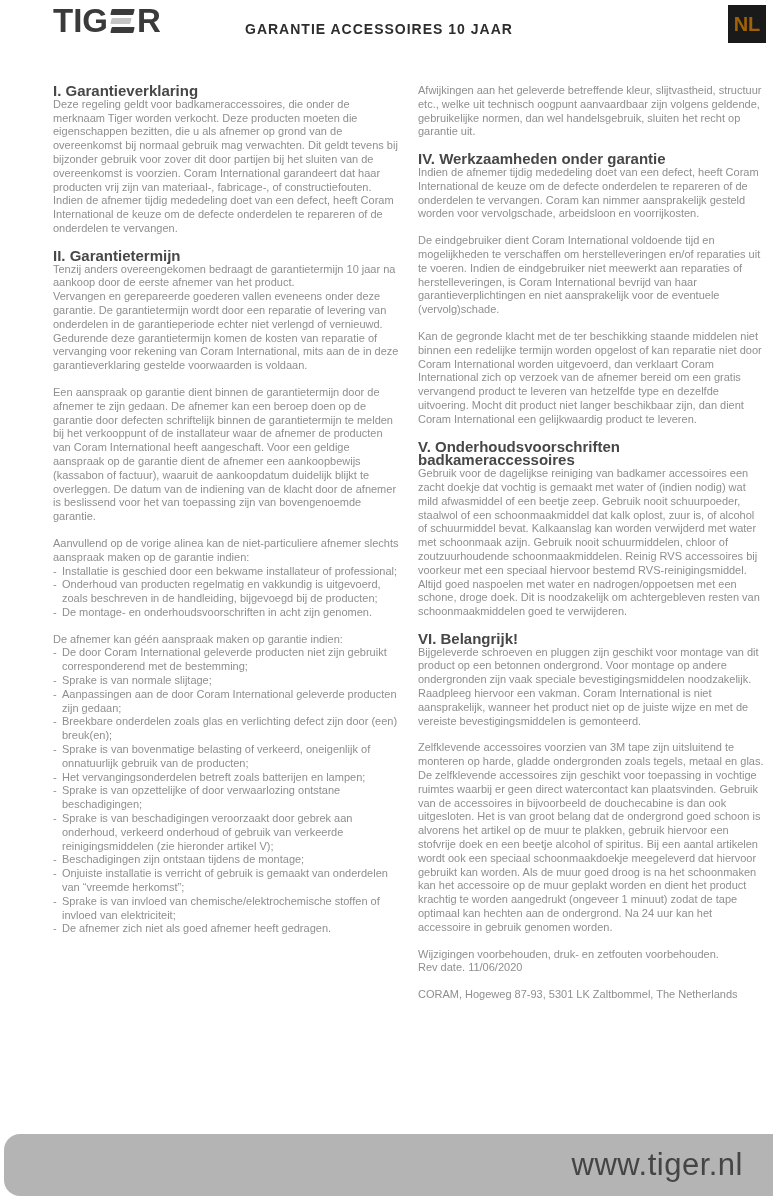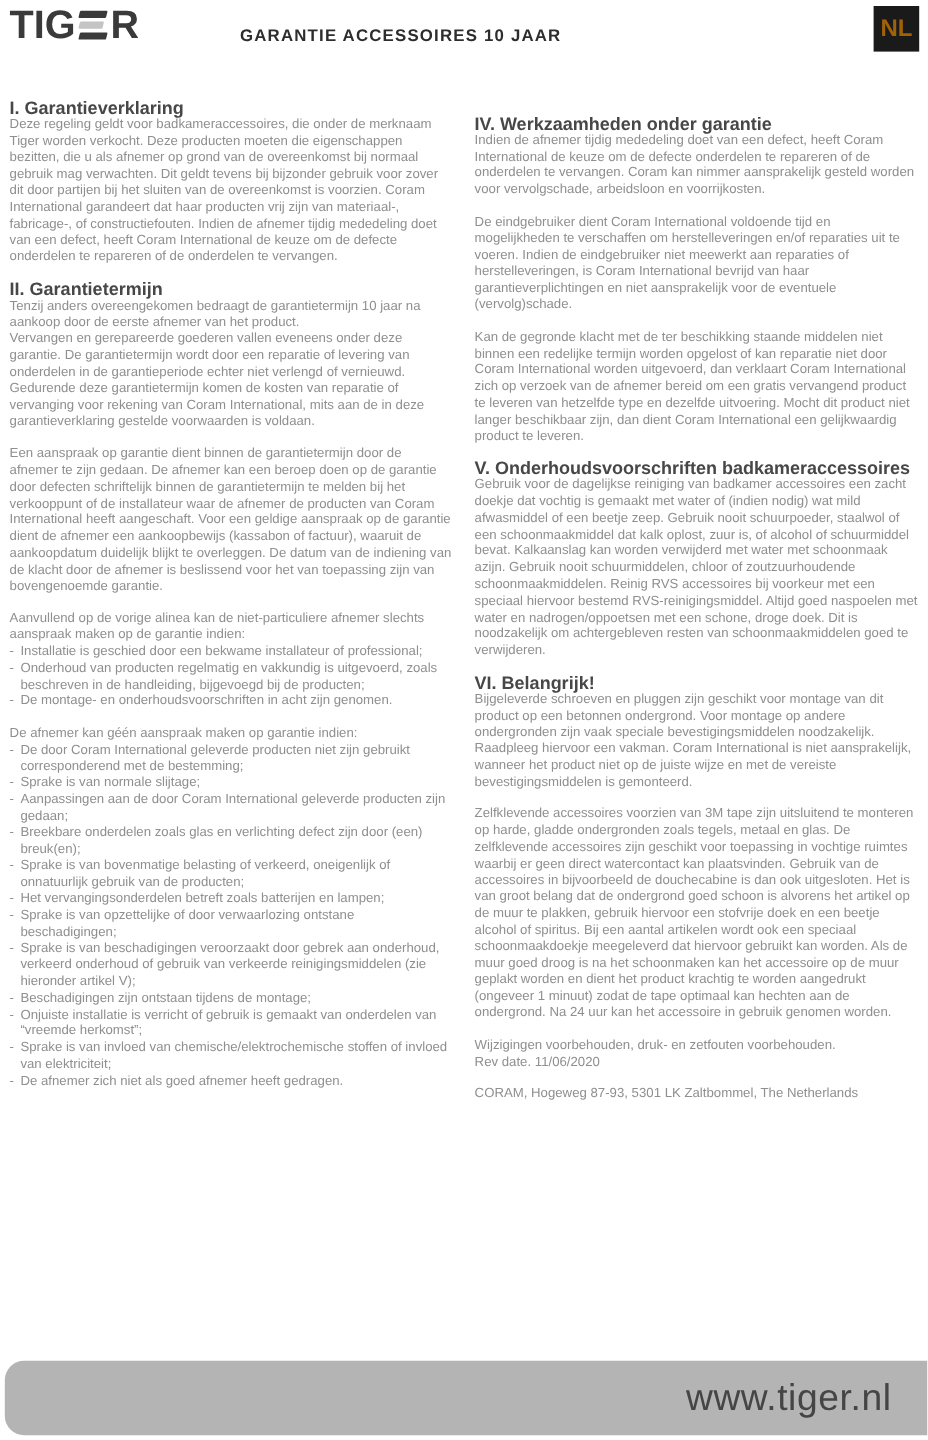--- a/index.html
+++ b/index.html
@@ -4,20 +4,21 @@
 <style>
   * { margin: 0; padding: 0; box-sizing: border-box; }
   html, body { background: #ffffff; }
   .page {
     position: relative;
     width: 773px;
     height: 1200px;
     background: #ffffff;
     overflow: hidden;
     font-family: "Liberation Sans", "DejaVu Sans", sans-serif;
+    padding-left: 45px;
   }
   
   .header { position: relative; height: 50px; }
   .logo {
     position: absolute; left: 8px; top: 4px;
     display: flex; align-items: center;
     font-weight: bold; font-size: 33px; letter-spacing: 0px;
     color: #3a3a3a; line-height: 1;
   }
   .logo-e {
@@ -116,20 +117,21 @@
           <li>Het vervangingsonderdelen betreft zoals batterijen en lampen;</li>
           <li>Sprake is van opzettelijke of door verwaarlozing ontstane beschadigingen;</li>
           <li>Sprake is van beschadigingen veroorzaakt door gebrek aan onderhoud, verkeerd onderhoud of gebruik van verkeerde reinigingsmiddelen (zie hieronder artikel V);</li>
           <li>Beschadigingen zijn ontstaan tijdens de montage;</li>
           <li>Onjuiste installatie is verricht of gebruik is gemaakt van onderdelen van “vreemde herkomst”;</li>
           <li>Sprake is van invloed van chemische/elektrochemische stoffen of invloed van elektriciteit;</li>
           <li>De afnemer zich niet als goed afnemer heeft gedragen.</li>
         </ul>
       </div>
     <div class="col">
+        <p class="para">Afwijkingen aan het geleverde betreffende kleur, slijtvastheid, structuur etc., welke uit technisch oogpunt aanvaardbaar zijn volgens geldende, gebruikelijke normen, dan wel handelsgebruik, sluiten het recht op garantie uit.</p>
         <div class="gap"></div>
         <h3 class="sec-heading">IV. Werkzaamheden onder garantie</h3>
         <p class="para">Indien de afnemer tijdig mededeling doet van een defect, heeft Coram International de keuze om de defecte onderdelen te repareren of de onderdelen te vervangen. Coram kan nimmer aansprakelijk gesteld worden voor vervolgschade, arbeidsloon en voorrijkosten.</p>
         <div class="gap"></div>
         <p class="para">De eindgebruiker dient Coram International voldoende tijd en mogelijkheden te verschaffen om herstelleveringen en/of reparaties uit te voeren. Indien de eindgebruiker niet meewerkt aan reparaties of herstelleveringen, is Coram International bevrijd van haar garantieverplichtingen en niet aansprakelijk voor de eventuele (vervolg)schade.</p>
         <div class="gap"></div>
         <p class="para">Kan de gegronde klacht met de ter beschikking staande middelen niet binnen een redelijke termijn worden opgelost of kan reparatie niet door Coram International worden uitgevoerd, dan verklaart Coram International zich op verzoek van de afnemer bereid om een gratis vervangend product te leveren van hetzelfde type en dezelfde uitvoering. Mocht dit product niet langer beschikbaar zijn, dan dient Coram International een gelijkwaardig product te leveren.</p>
         <div class="gap"></div>
         <h3 class="sec-heading">V. Onderhoudsvoorschriften badkameraccessoires</h3>
         <p class="para">Gebruik voor de dagelijkse reiniging van badkamer accessoires een zacht doekje dat vochtig is gemaakt met water of (indien nodig) wat mild afwasmiddel of een beetje zeep. Gebruik nooit schuurpoeder, staalwol of een schoonmaakmiddel dat kalk oplost, zuur is, of alcohol of schuurmiddel bevat. Kalkaanslag kan worden verwijderd met water met schoonmaak azijn. Gebruik nooit schuurmiddelen, chloor of zoutzuurhoudende schoonmaakmiddelen. Reinig RVS accessoires bij voorkeur met een speciaal hiervoor bestemd RVS-reinigingsmiddel. Altijd goed naspoelen met water en nadrogen/oppoetsen met een schone, droge doek. Dit is noodzakelijk om achtergebleven resten van schoonmaakmiddelen goed te verwijderen.</p>

